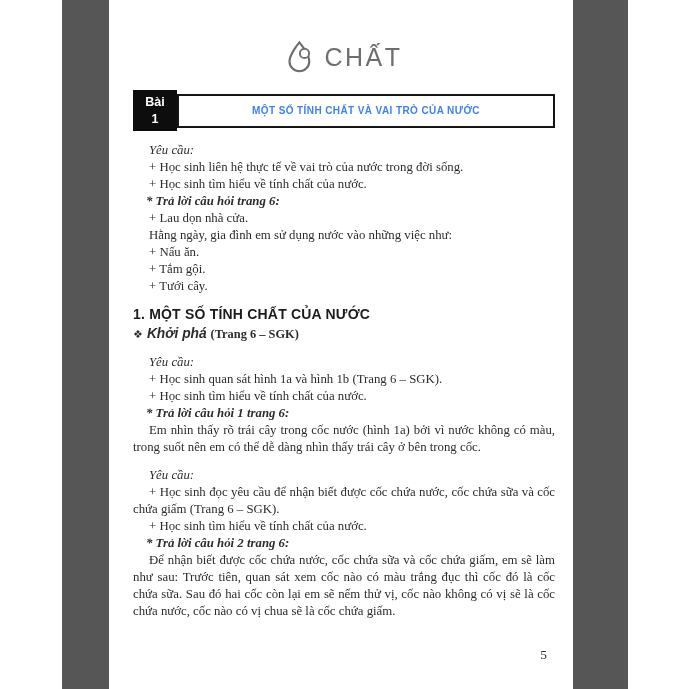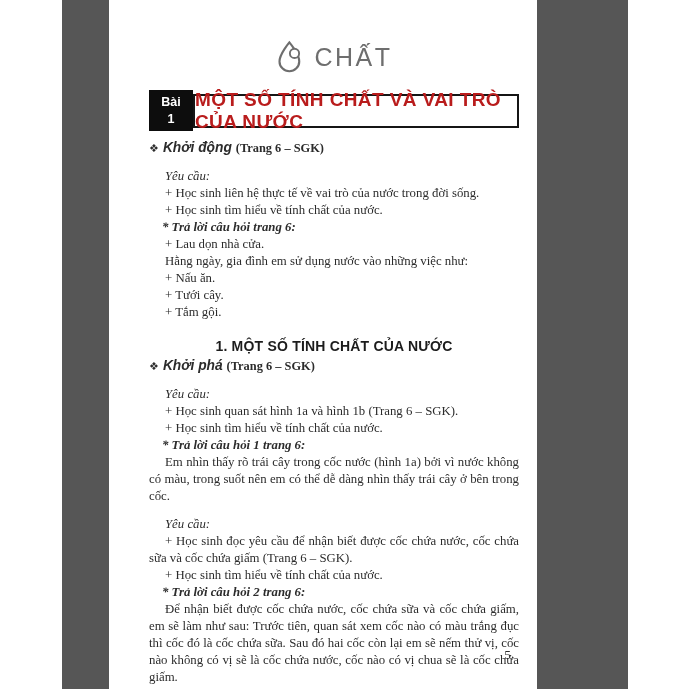--- a/index.html
+++ b/index.html
@@ -6,23 +6,23 @@
   body{
     width:689px;height:689px;position:relative;background:#ffffff;
     font-family:"Liberation Serif","DejaVu Serif",serif;
     overflow:hidden;
   }
   .photo{
     position:absolute;left:62px;top:0;width:566px;height:689px;
     background:#565656;
   }
   .sheet{
-    position:absolute;left:47px;top:0;width:428px;height:689px;
+    position:absolute;left:47px;top:0;width:464px;height:689px;
     background:#ffffff;box-sizing:border-box;
-    padding:38px 18px 0 40px;
+    padding:38px 18px 0 24px;
   }
   
   .chapter-header{
     display:flex;justify-content:center;align-items:center;gap:9px;
     height:38px;margin-bottom:14px;
   }
   .drop-icon{width:30px;height:34px;}
   .drop-icon path{fill:none;stroke:#6e6e6e;stroke-width:1.7;}
   .drop-icon circle{fill:#ffffff;stroke:#6e6e6e;stroke-width:1.5;}
   .chapter-title{
@@ -37,42 +37,42 @@
     font-weight:bold;font-size:12.5px;line-height:1.35;
     display:flex;flex-direction:column;justify-content:center;align-items:center;
     flex:0 0 auto;
   }
   .lesson-title-box{
     flex:1;height:34px;border:2px solid #151515;box-sizing:border-box;
     display:flex;align-items:center;justify-content:center;background:#ffffff;
   }
   .lesson-title{
     font-family:"Liberation Sans","DejaVu Sans",sans-serif;
-    font-weight:bold;font-size:19px;color:#b91c1c;letter-spacing:.4px;
+    font-weight:bold;font-size:10px;color:#3b82f6;letter-spacing:.4px;
   }
   
   .content{color:#2c2c2c;font-size:12.8px;line-height:17px;}
   .ln{margin:0;}
   .ln-bullet-head{
     font-family:"Liberation Sans","DejaVu Sans",sans-serif;
     font-weight:bold;font-style:italic;font-size:13.8px;margin-top:2px;
   }
   .bh-bullet{font-style:normal;font-size:11px;margin-right:4px;}
   .bh-ref{
     font-family:"Liberation Serif","DejaVu Serif",serif;
     font-style:normal;font-size:12.4px;font-weight:bold;
   }
   .ln-yeucau{font-style:italic;text-indent:16px;margin-top:11px;}
   .ln-plus{text-indent:16px;text-align:justify;}
   .ln-ans{font-weight:bold;font-style:italic;text-indent:13px;}
   .ln-para{text-indent:16px;text-align:justify;}
   .ln-sect{
     font-family:"Liberation Sans","DejaVu Sans",sans-serif;
-    font-weight:bold;font-size:14px;margin-top:17px;margin-bottom:2px;
-    color:#1c1c1c;letter-spacing:.2px;text-align:center;
+    font-weight:bold;font-size:14px;margin-top:11px;margin-bottom:2px;
+    color:#1c1c1c;letter-spacing:.2px;
   }
   .page-number{
     position:absolute;right:26px;bottom:26px;
     font-size:13.5px;color:#2c2c2c;
   }
 </style>
 </head>
 <body>
 
 <div class="photo">
@@ -90,30 +90,29 @@
       <div class="lesson-badge">
         <span>Bài</span>
         <span>1</span>
       </div>
       <div class="lesson-title-box">
         <span class="lesson-title">MỘT SỐ TÍNH CHẤT VÀ VAI TRÒ CỦA NƯỚC</span>
       </div>
     </div>
 
     <div class="content">
-      <p class="ln ln-bullet-head"><span class="bh-bullet">❖</span><span>Khởi động</span> <span class="bh-ref">(Trang 6 – SGK)</span></p>
       <p class="ln ln-yeucau">Yêu cầu:</p>
       <p class="ln ln-plus">+ Học sinh liên hệ thực tế về vai trò của nước trong đời sống.</p>
       <p class="ln ln-plus">+ Học sinh tìm hiểu về tính chất của nước.</p>
       <p class="ln ln-ans">* Trả lời câu hỏi trang 6:</p>
       <p class="ln ln-plus">+ Lau dọn nhà cửa.</p>
       <p class="ln ln-para">Hằng ngày, gia đình em sử dụng nước vào những việc như:</p>
       <p class="ln ln-plus">+ Nấu ăn.</p>
+      <p class="ln ln-plus">+ Tắm gội.</p>
       <p class="ln ln-plus">+ Tưới cây.</p>
-      <p class="ln ln-plus">+ Tắm gội.</p>
       <p class="ln ln-sect">1. MỘT SỐ TÍNH CHẤT CỦA NƯỚC</p>
       <p class="ln ln-bullet-head"><span class="bh-bullet">❖</span><span>Khởi phá</span> <span class="bh-ref">(Trang 6 – SGK)</span></p>
       <p class="ln ln-yeucau">Yêu cầu:</p>
       <p class="ln ln-plus">+ Học sinh quan sát hình 1a và hình 1b (Trang 6 – SGK).</p>
       <p class="ln ln-plus">+ Học sinh tìm hiểu về tính chất của nước.</p>
       <p class="ln ln-ans">* Trả lời câu hỏi 1 trang 6:</p>
       <p class="ln ln-para">Em nhìn thấy rõ trái cây trong cốc nước (hình 1a) bởi vì nước không có màu, trong suốt nên em có thể dễ dàng nhìn thấy trái cây ở bên trong cốc.</p>
       <p class="ln ln-yeucau">Yêu cầu:</p>
       <p class="ln ln-plus">+ Học sinh đọc yêu cầu để nhận biết được cốc chứa nước, cốc chứa sữa và cốc chứa giấm (Trang 6 – SGK).</p>
       <p class="ln ln-plus">+ Học sinh tìm hiểu về tính chất của nước.</p>

